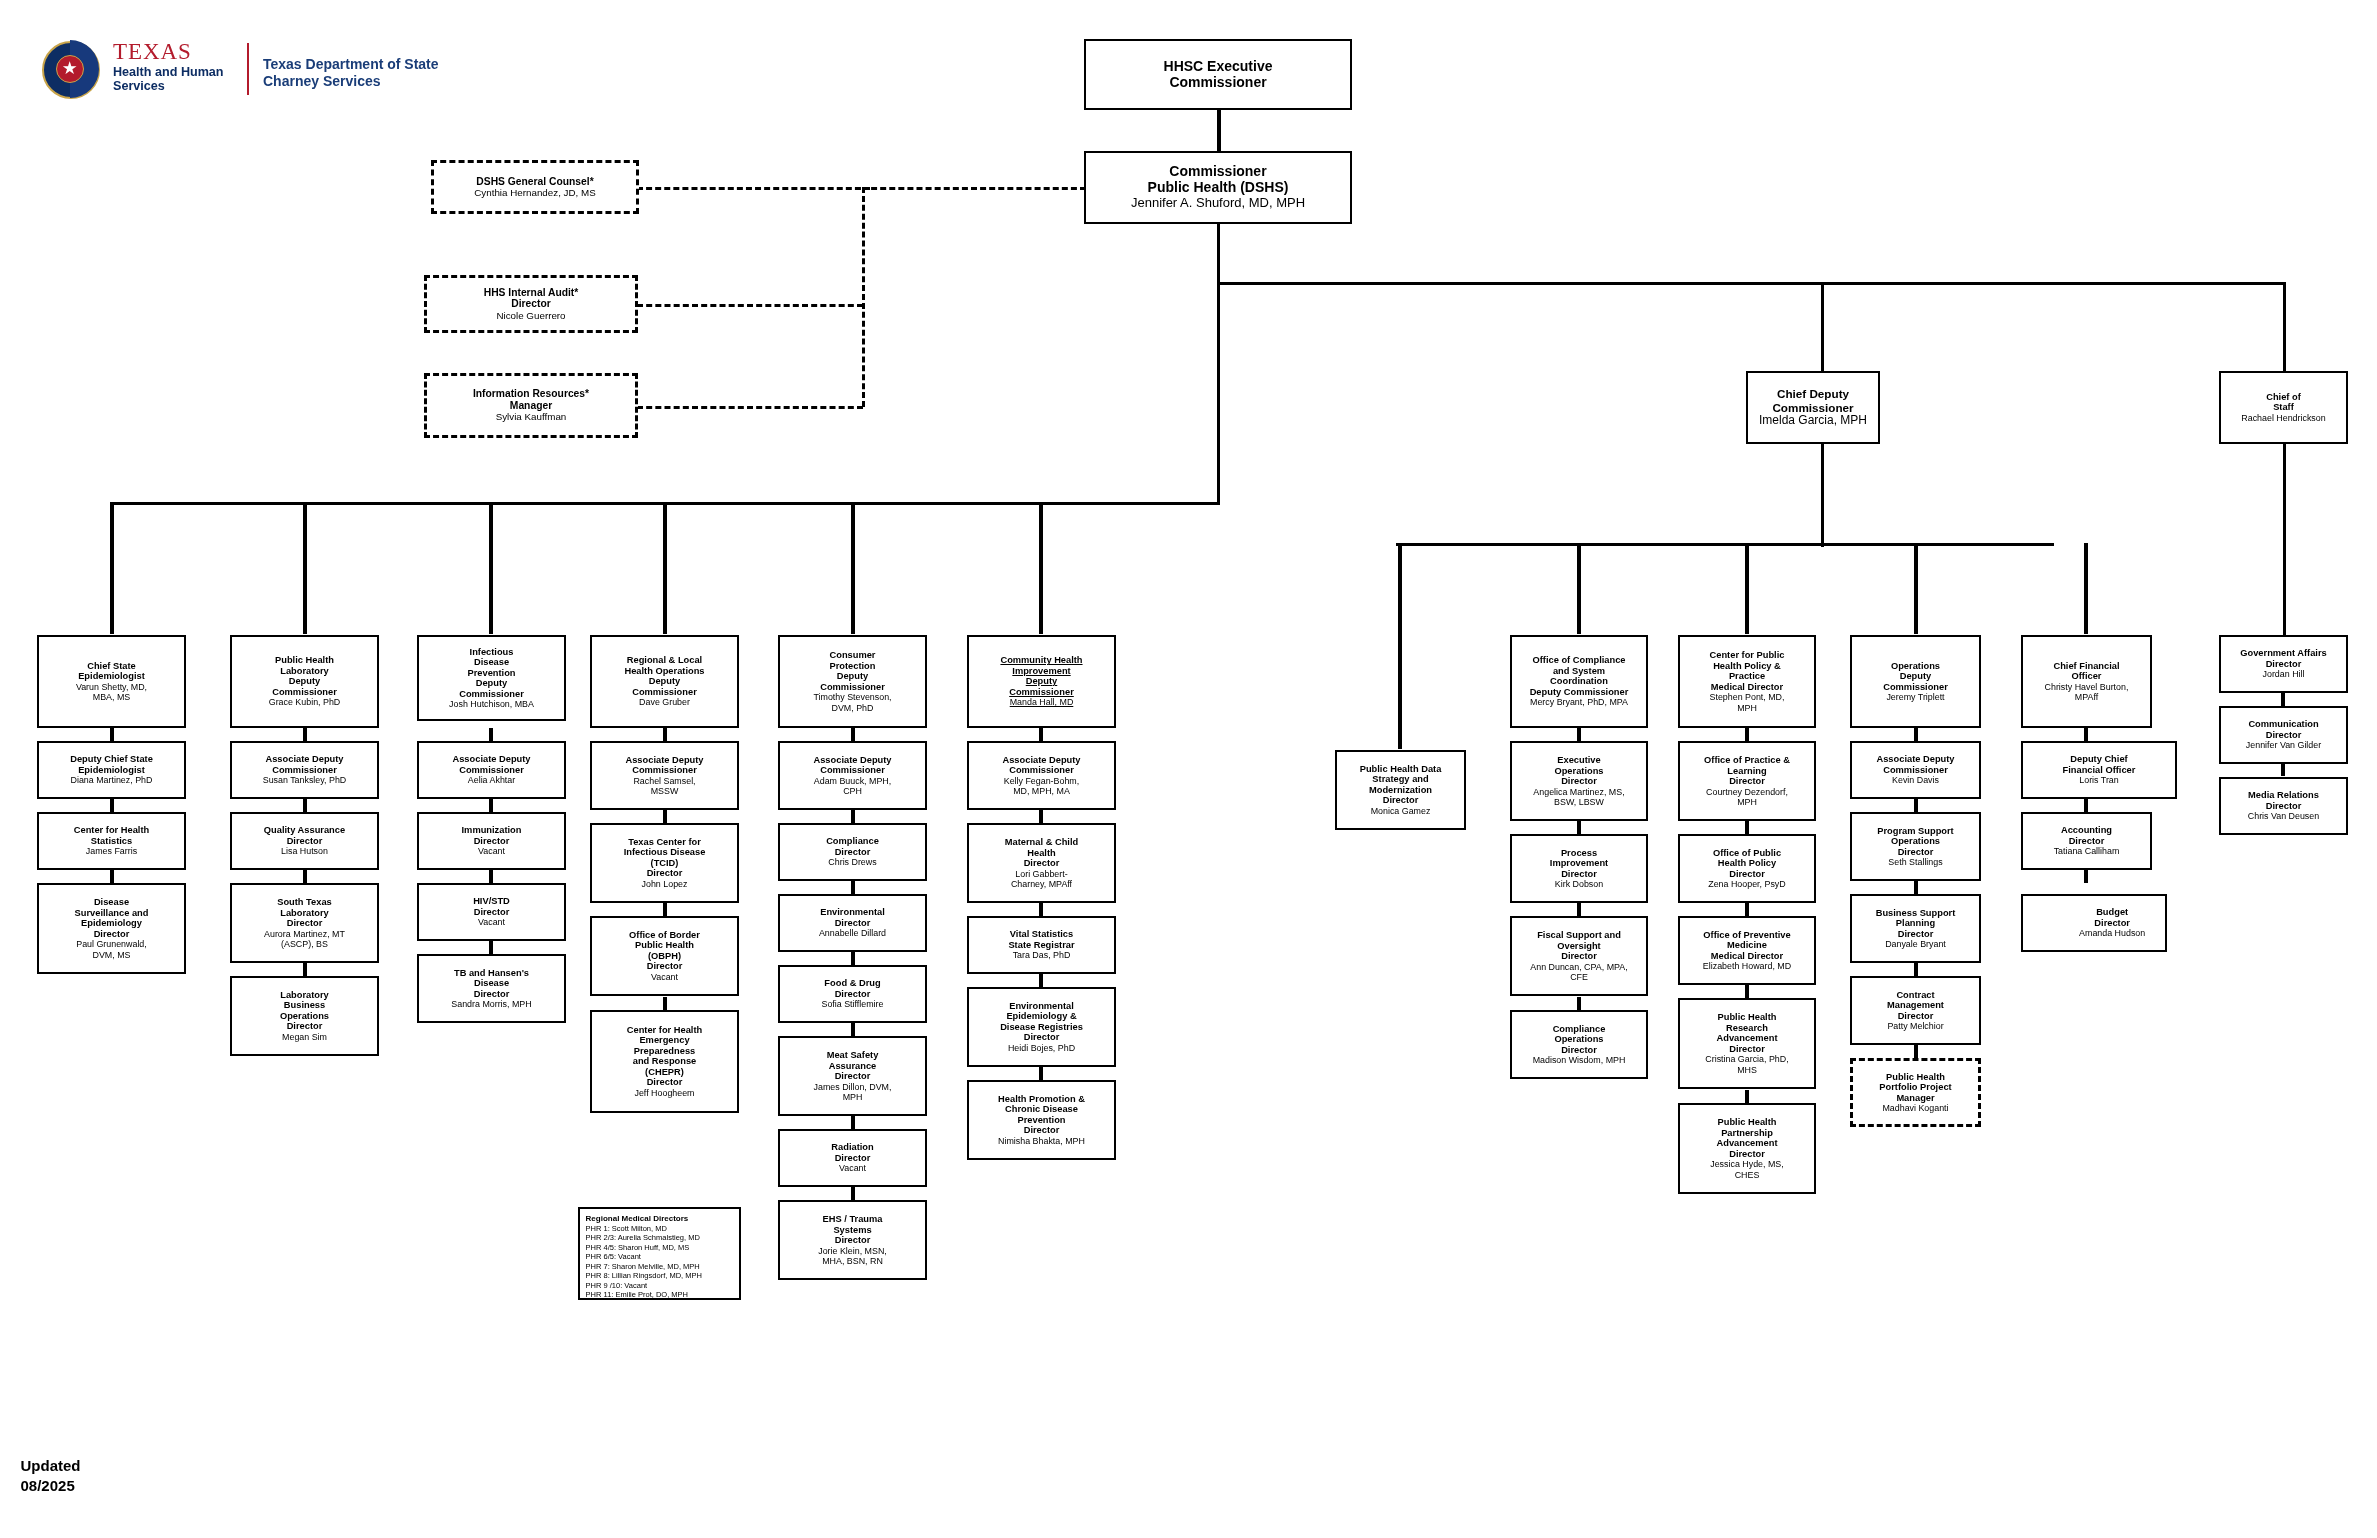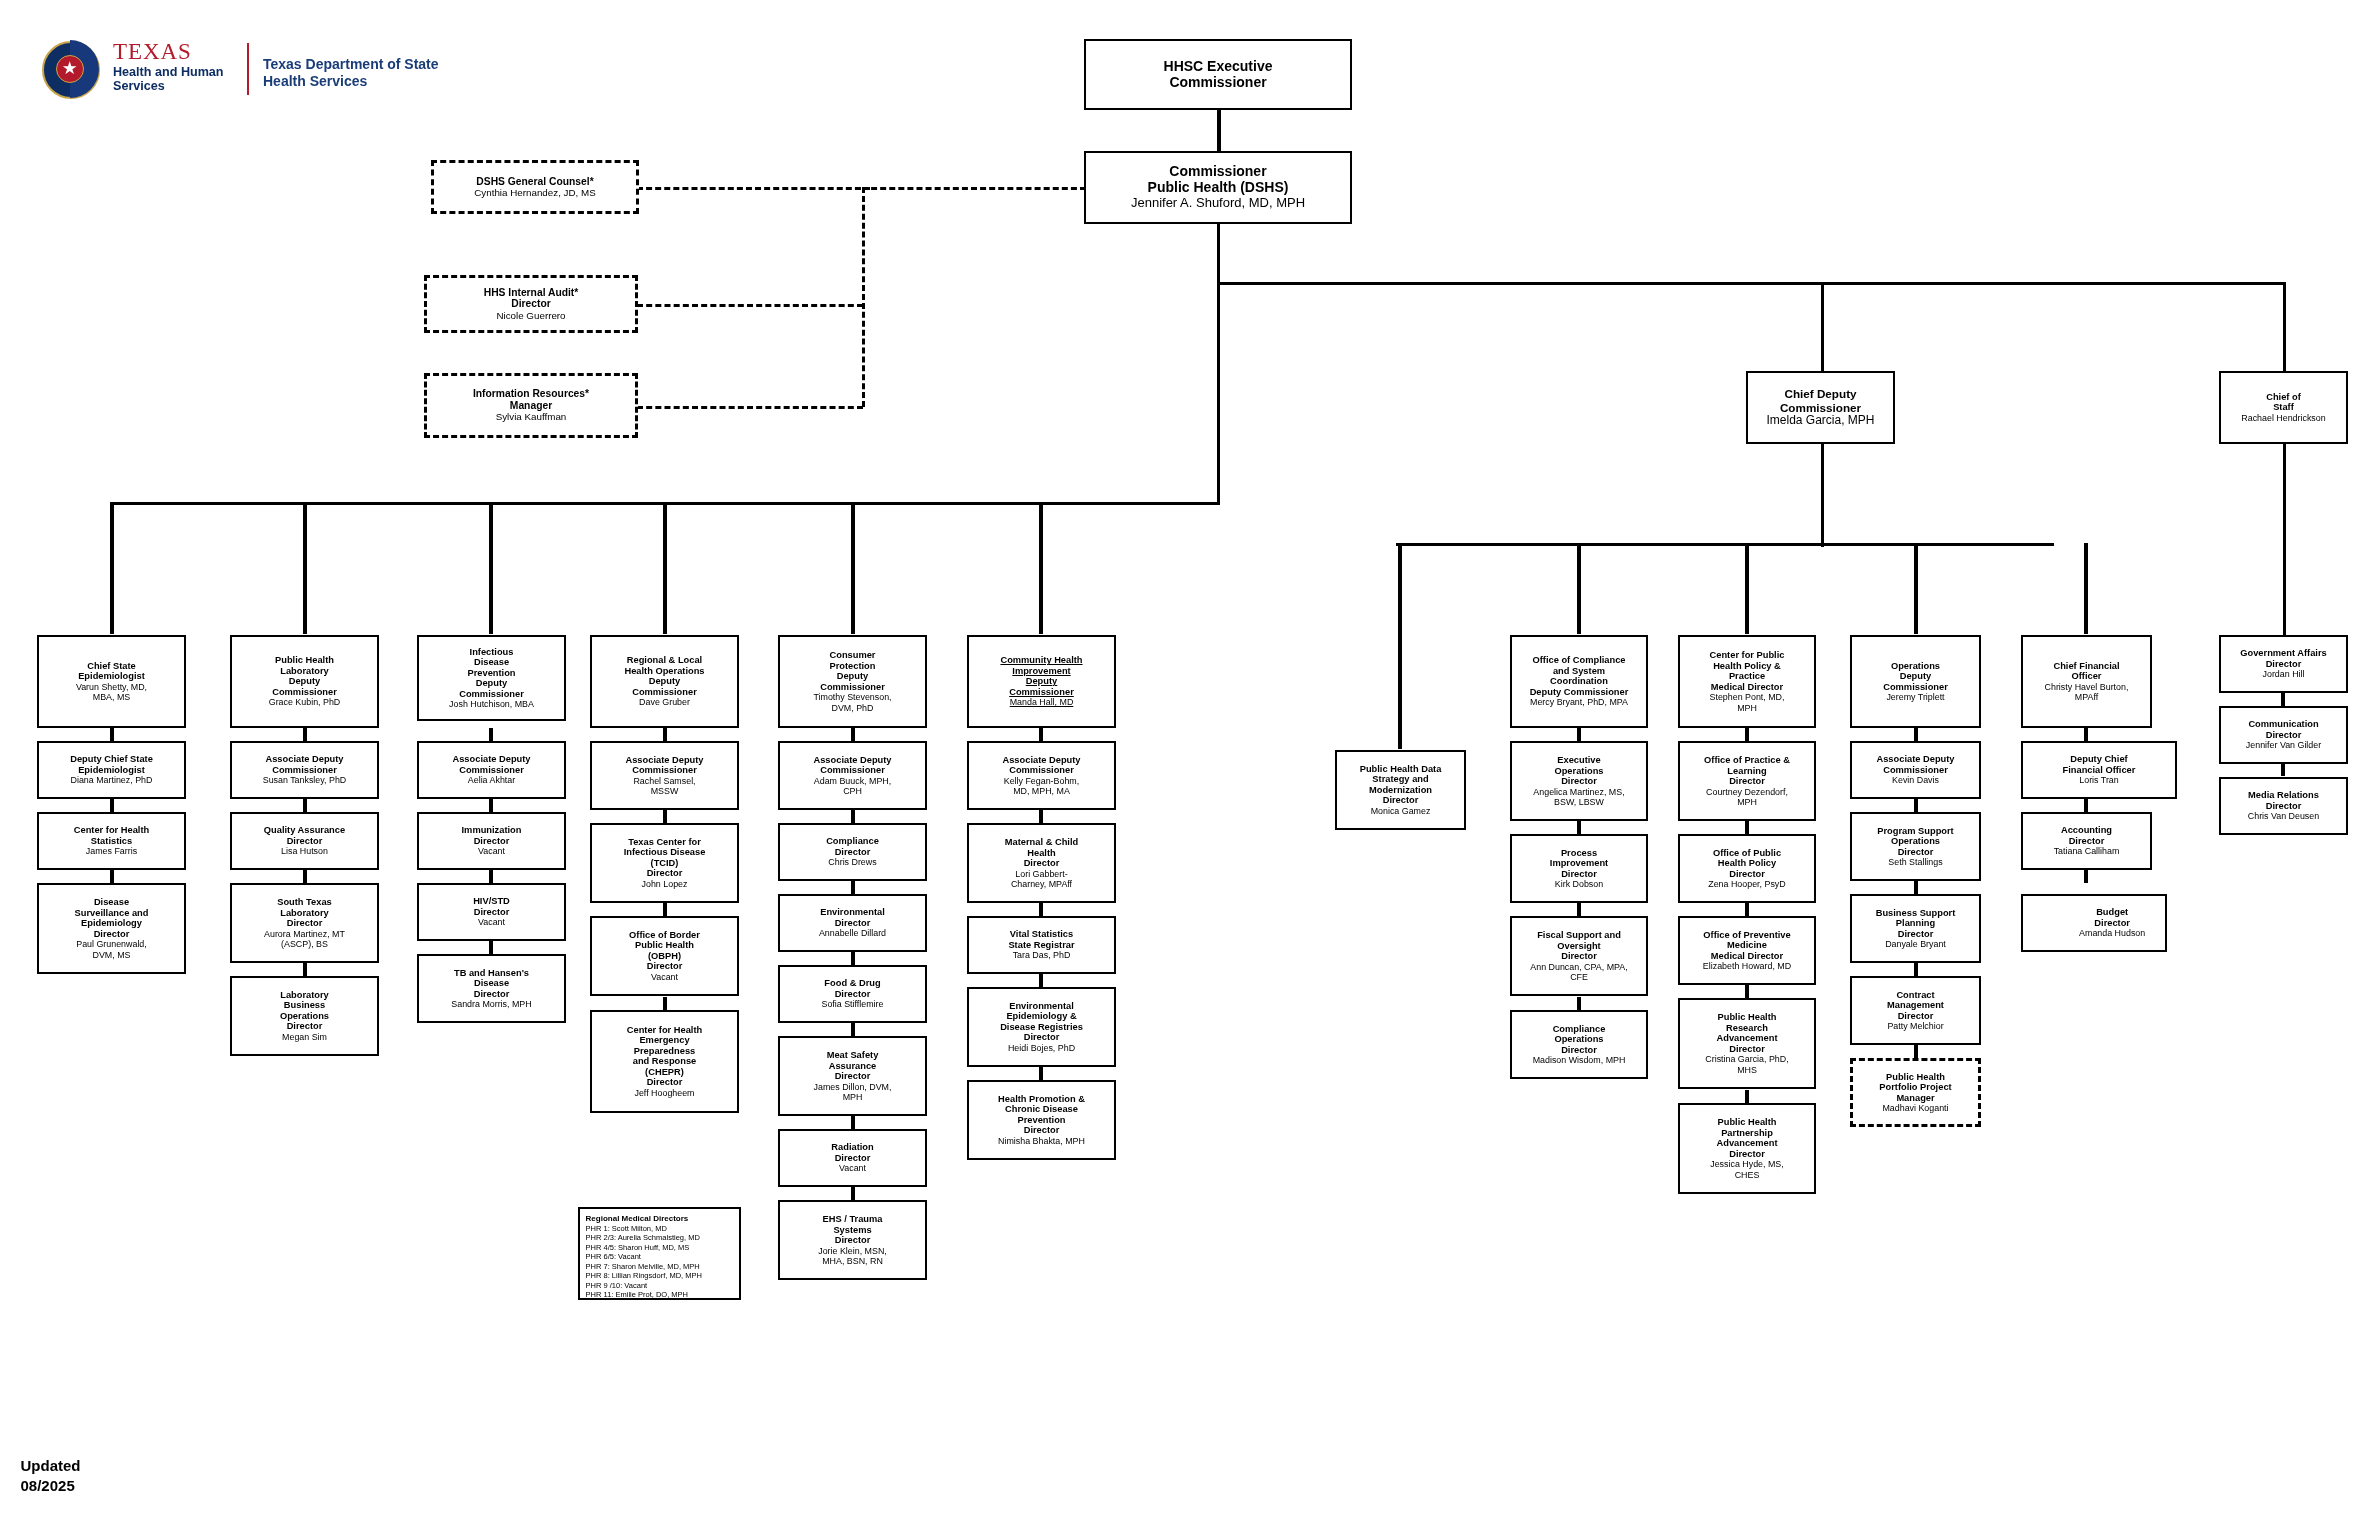--- a/index.html
+++ b/index.html
@@ -70,21 +70,21 @@
     <div class="seal-star">★</div>
   </div>
   <div class="tx-word">TEXAS</div>
   <div class="tx-sub">
     <span>Health and Human</span><br>
     <span>Services</span>
   </div>
   <div class="divider-bar"></div>
   <div class="dshs-name">
     <span>Texas Department of State</span><br>
-    <span>Health Services</span>
+    <span>Charney Services</span>
   </div>
 </div>
 
 <div class="box tier-exec" id="box-hhsc" style="left:1084px;top:39px;width:268px;height:71px;">
   <div class="t">HHSC Executive<br>Commissioner</div>
 </div>
 
 <div class="ln vline" style="left:1217px;top:110px;width:3.7px;height:41px;"></div>
 
 <div class="box tier-exec" id="box-commissioner" style="left:1084px;top:151px;width:268px;height:73px;">
@@ -111,21 +111,21 @@
 <div class="dln-v" style="left:862px;top:187px;height:220px;"></div>
 <div class="dln-h" style="left:862px;top:187px;width:224px;"></div>
 
 <div class="ln vline" style="left:1217px;top:224px;height:61px;"></div>
 <div class="ln hline" style="left:1217px;top:282px;width:18.6px;"></div>
 
 <div class="ln hline" style="left:1217px;top:282px;width:1068px;"></div>
 <div class="ln vline" style="left:1821px;top:282px;height:99px;"></div>
 <div class="ln vline" style="left:2283px;top:282px;height:99px;"></div>
 
-<div class="box tier-side" style="left:1746px;top:371px;width:149px;height:73px;">
+<div class="box tier-side" style="left:1746px;top:371px;width:134px;height:73px;">
   <div class="t">Chief Deputy<br>Commissioner</div>
   <div class="n">Imelda Garcia, MPH</div>
 </div>
 <div class="box tier-4" style="left:2219px;top:371px;width:129px;height:73px;">
   <div class="t">Chief of<br>Staff</div>
   <div class="n">Rachael Hendrickson</div>
 </div>
 
 <div class="ln vline" style="left:1217px;top:282px;height:222px;"></div>
 <div class="ln hline" style="left:110px;top:502px;width:1110px;"></div>

